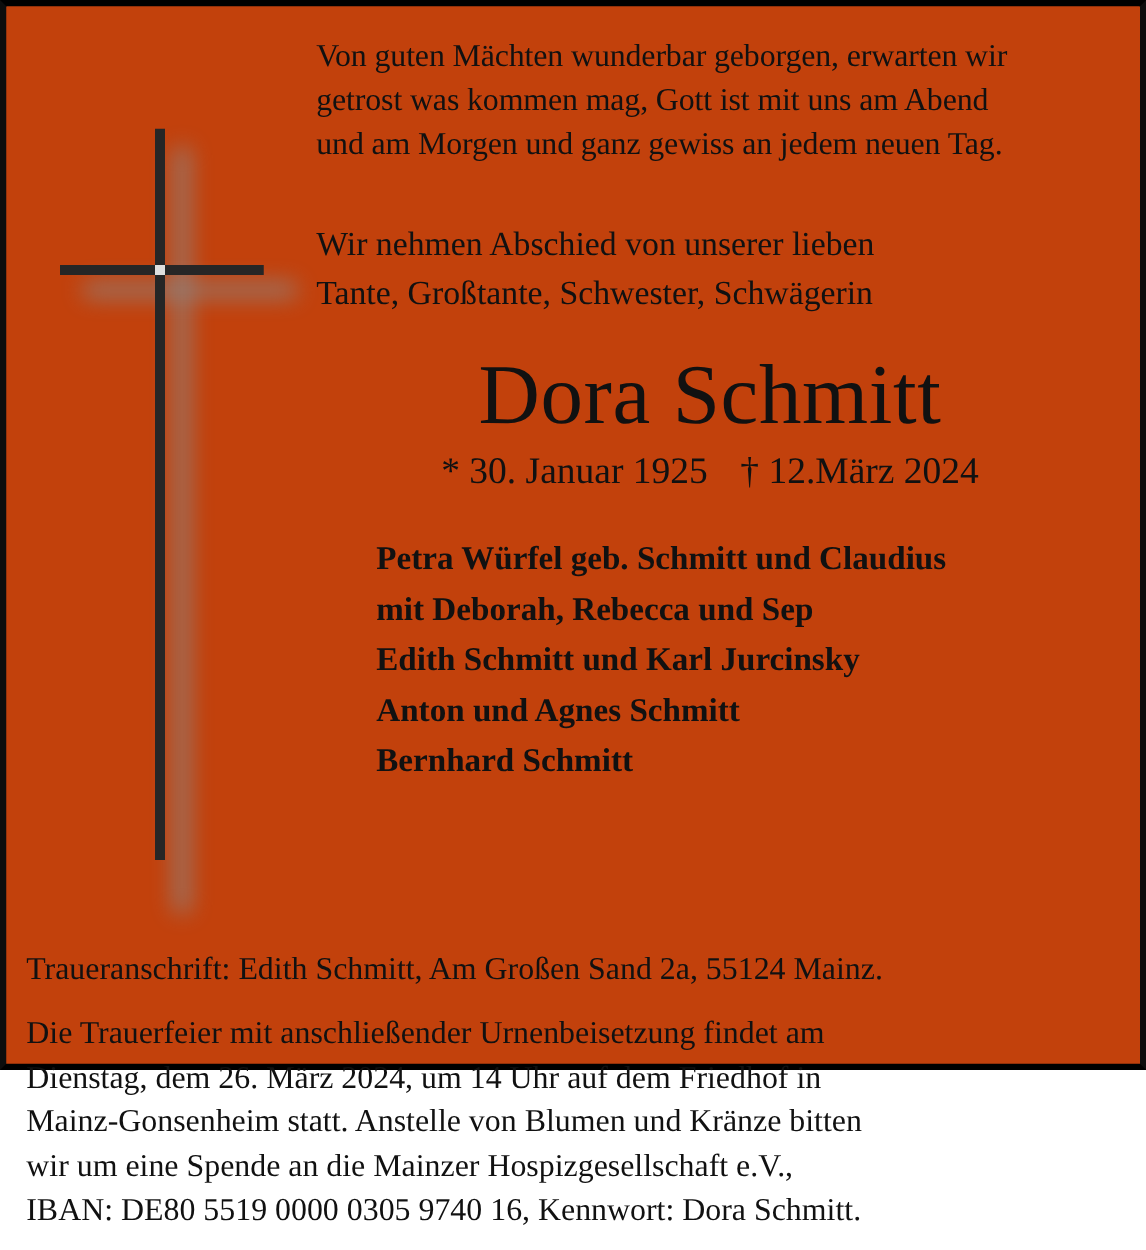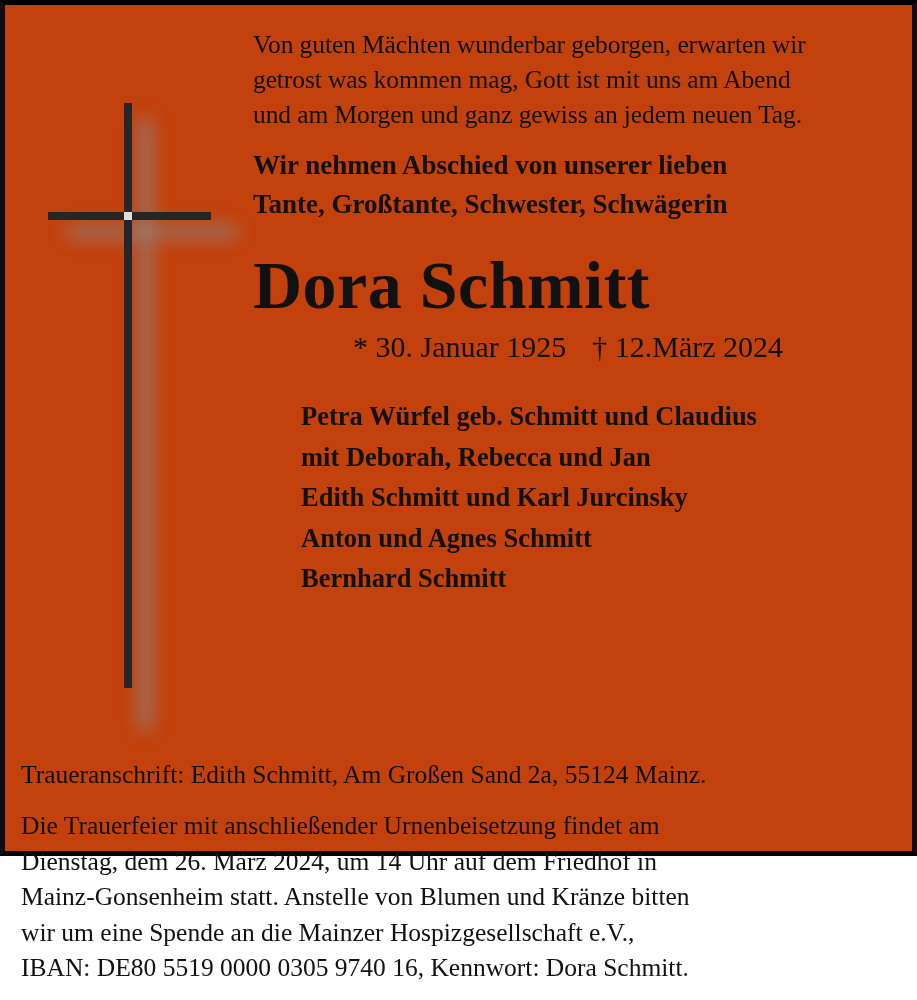--- a/index.html
+++ b/index.html
@@ -80,32 +80,32 @@
 
   #poem-attrib {
     text-align: right;
     font-size: 23px;
     line-height: 33px;
     margin-top: 0px;
     padding-right: 2px;
   }
 
   #farewell {
-    margin-top: 14px;
+    margin-top: 44px;
     font-size: 27px;
     line-height: 39px;
     white-space: nowrap;
-    font-weight: bold;
   }
   #farewell .fline { display: block; }
 
   #deceased-name {
     margin-top: 22px;
+    text-align: center;
     font-size: 68px;
-    font-weight: bold;
+    font-weight: normal;
     line-height: 78px;
     letter-spacing: 0.5px;
     white-space: nowrap;
   }
 
   #dates-row {
     margin-top: 2px;
     text-align: center;
     font-size: 30px;
     line-height: 42px;
@@ -167,21 +167,21 @@
       <span class="fline">Wir nehmen Abschied von unserer lieben</span>
       <span class="fline">Tante, Großtante, Schwester, Schwägerin</span>
     </div>
 
     <div id="deceased-name">Dora Schmitt</div>
 
     <div id="dates-row"><span>*</span>&nbsp;<span>30. Januar 1925</span><span class="date-gap"></span><span>†</span>&nbsp;<span>12.März 2024</span></div>
 
     <div id="survivors">
       <span class="sline">Petra Würfel geb. Schmitt und Claudius</span>
-      <span class="sline">mit Deborah, Rebecca und Jan</span>
+      <span class="sline">mit Deborah, Rebecca und Sep</span>
       <span class="sline">Edith Schmitt und Karl Jurcinsky</span>
       <span class="sline">Anton und Agnes Schmitt</span>
       <span class="sline">Bernhard Schmitt</span>
     </div>
 
   </div>
 
   <div id="footer-block">
     <div id="contact-line">Traueranschrift: Edith Schmitt, Am Großen Sand 2a, 55124 Mainz.</div>
     <div id="service-info">

